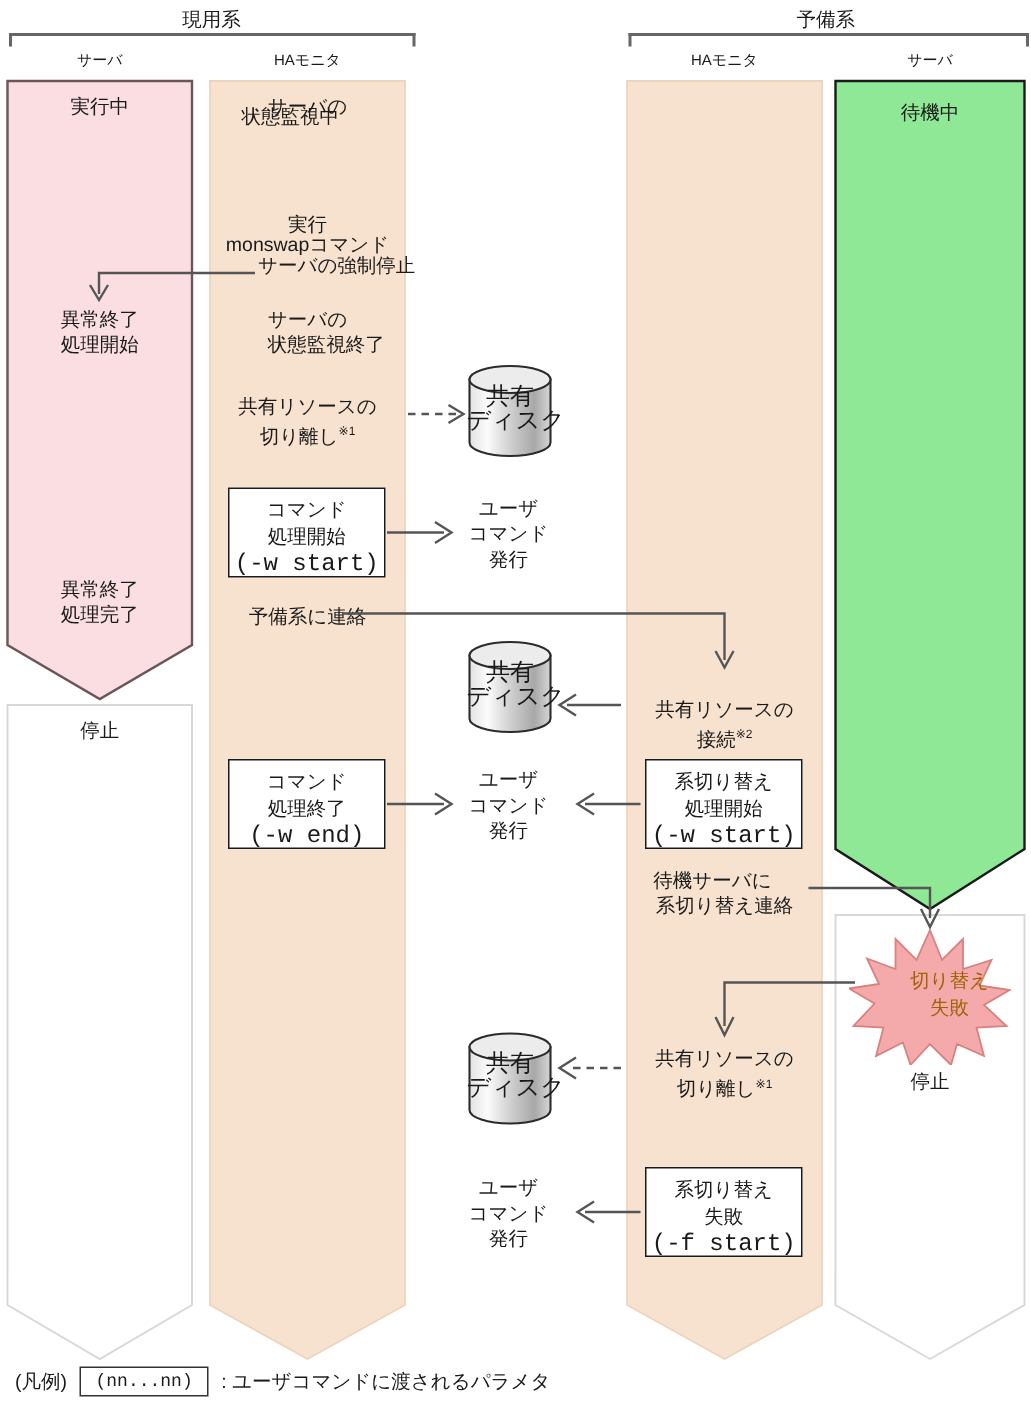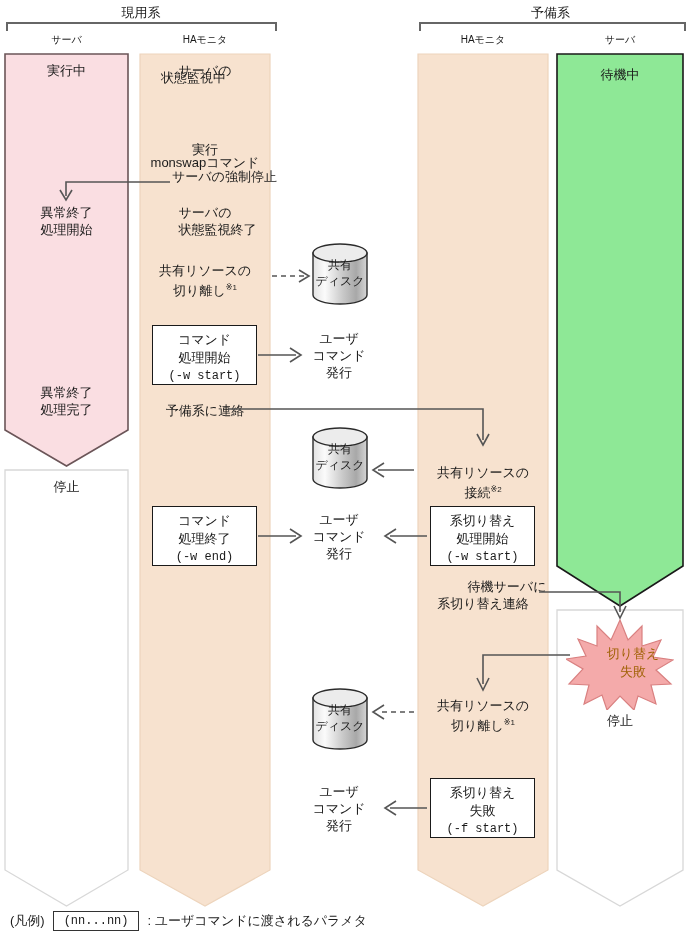--- a/index.html
+++ b/index.html
@@ -57,34 +57,34 @@
     text-align: center;
     font-size: 13px;
     line-height: 18px;
     color: #1a1a1a;
     box-sizing: border-box;
     padding-top: 5px;
     white-space: nowrap;
   }
   .cmdbox .param {
     font-family: "Liberation Mono", "DejaVu Sans Mono", monospace;
-    font-size: 12px;
+    font-size: 16px;
   }
   .disk {
     position: absolute;
     width: 58px;
     height: 62px;
   }
   .disk .label {
     position: absolute;
     left: 0;
     top: 14px;
     width: 100%;
     text-align: center;
-    font-size: 12px;
+    font-size: 16px;
     line-height: 16px;
     color: #1a1a1a;
     white-space: nowrap;
   }
   svg.ov {
     position: absolute;
     left: 0;
     top: 0;
     overflow: visible;
     pointer-events: none;
@@ -194,21 +194,21 @@
   <div class="txt" style="left:418px; top:481px; width:130px;">
     <span>接続</span><span class="sup">※2</span>
   </div>
 
   <div class="cmdbox" style="left:430px; top:506px; width:105px; height:60px;">
     <div>系切り替え</div>
     <div>処理開始</div>
     <div class="param">(-w start)</div>
   </div>
 
-  <div class="txt" style="left:442px; top:578px; width:130px;">待機サーバに</div>
+  <div class="txt" style="left:410px; top:578px; width:130px;">待機サーバに</div>
   <div class="txt" style="left:414px; top:595px; width:138px;">系切り替え連絡</div>
 
   <div class="txt" style="left:418px; top:697px; width:130px;">共有リソースの</div>
   <div class="txt" style="left:418px; top:714px; width:130px;">
     <span>切り離し</span><span class="sup">※1</span>
   </div>
 
   <div class="cmdbox" style="left:430px; top:778px; width:105px; height:60px;">
     <div>系切り替え</div>
     <div>失敗</div>

